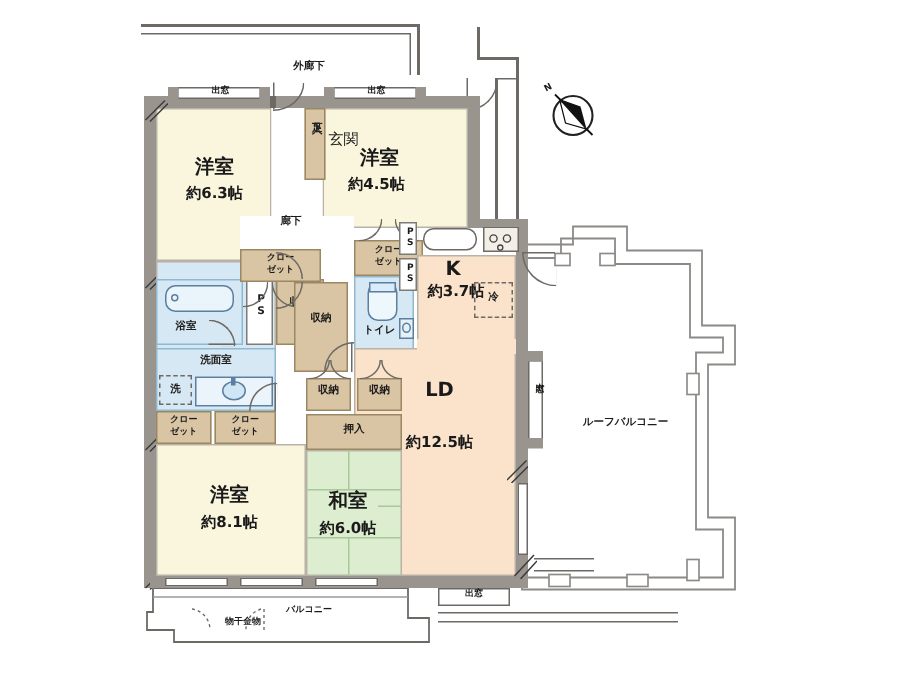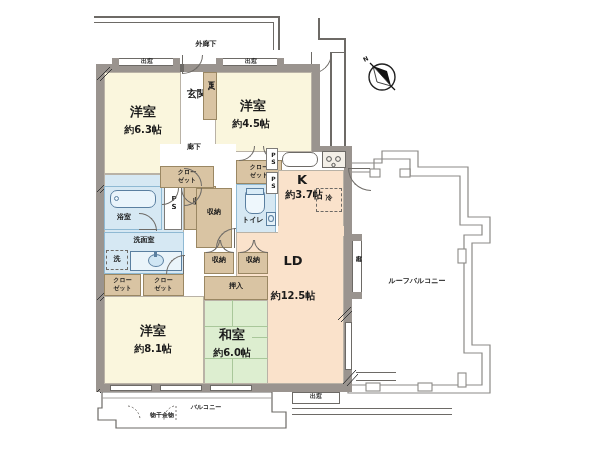--- a/index.html
+++ b/index.html
@@ -18,21 +18,21 @@
   .water     {background:#d6e8f3;}   
   .storage   {background:#d9c4a3;}   
   .white     {background:#ffffff;}
   .ps        {background:#ffffff;border:1px solid #7d7b78;}
 
   
   .lbl{position:absolute;text-align:center;color:#1a1a1a;line-height:1.15;
        white-space:nowrap;letter-spacing:0;}
   .n-big   {font-size:13px;font-weight:700;}
   .n-area  {font-size:10px;font-weight:700;}
-  .n-mid   {font-size:10px;font-weight:700;}
+  .n-mid   {font-size:10px;font-weight:400;margin-left:32px;}
   .n-xs    {font-size:7px;font-weight:700;}
   .n-xxs   {font-size:6px;font-weight:700;}
   .vert{writing-mode:vertical-rl;text-orientation:upright;}
 
   
   .fx{position:absolute;border:1px solid #6d6a66;background:#ffffff;box-sizing:border-box;}
   .fxr{border-radius:7px;}
   .dash{border:1px dashed #6d6a66;background:transparent;}
 
   

